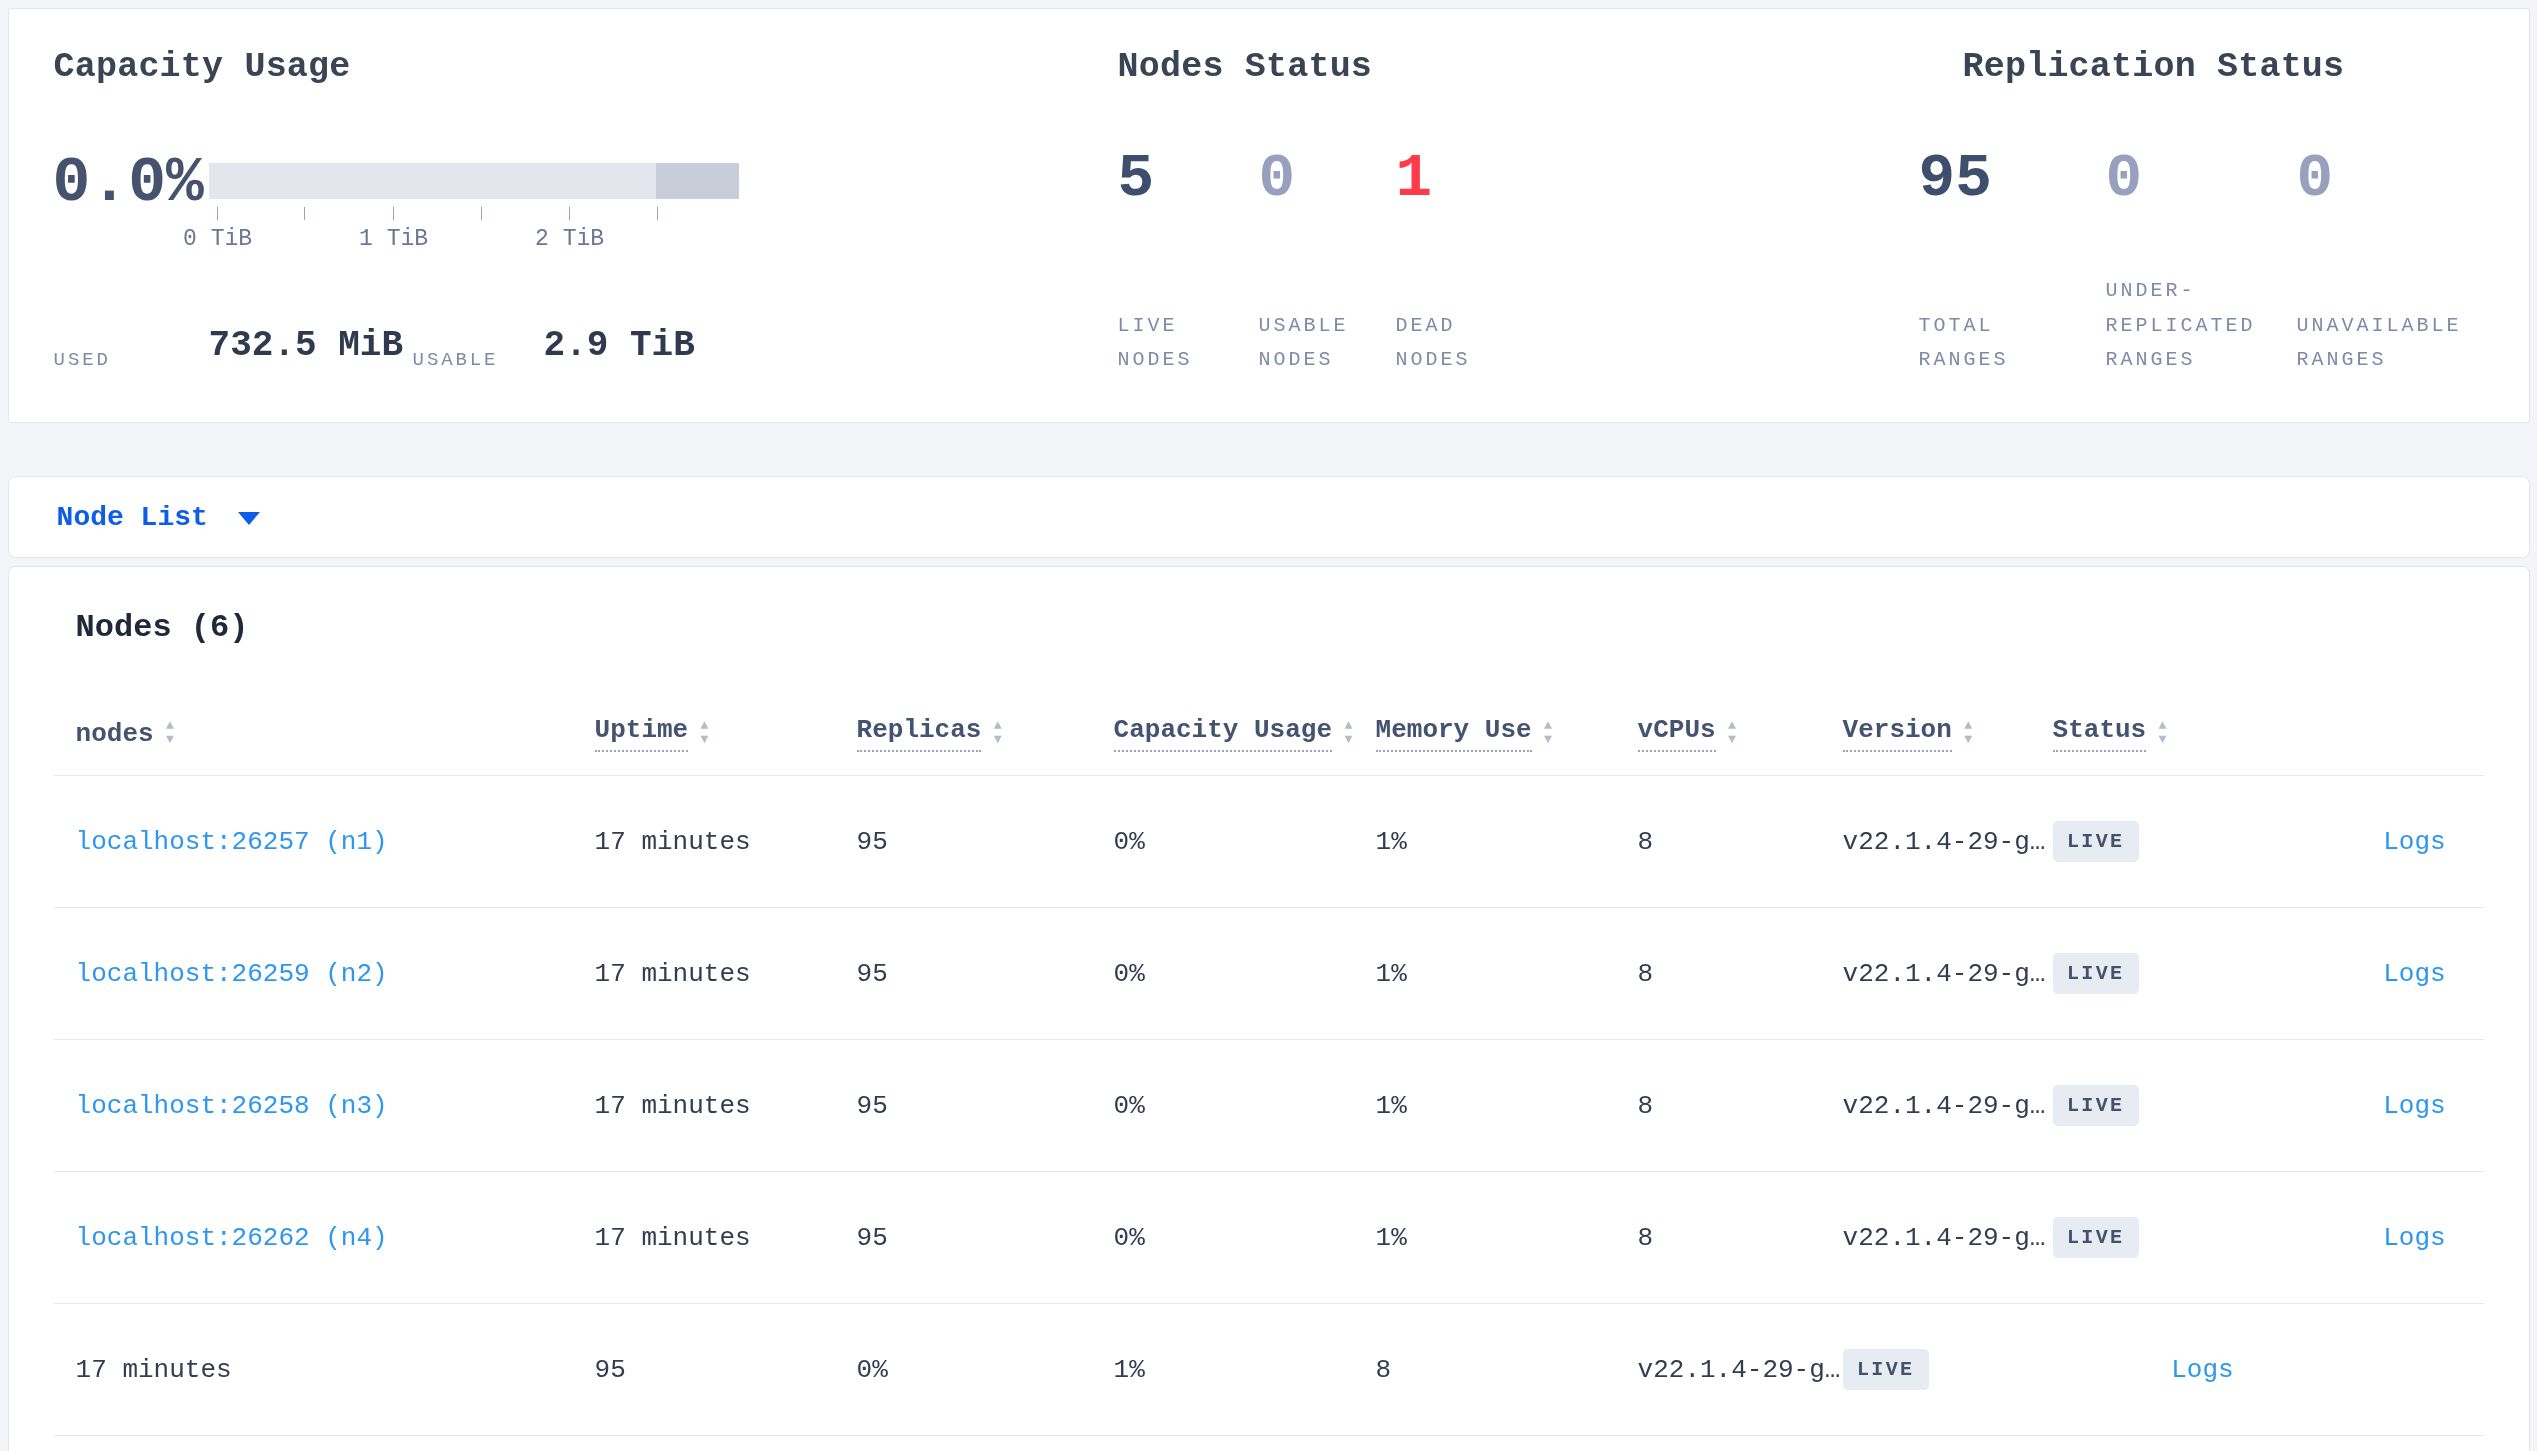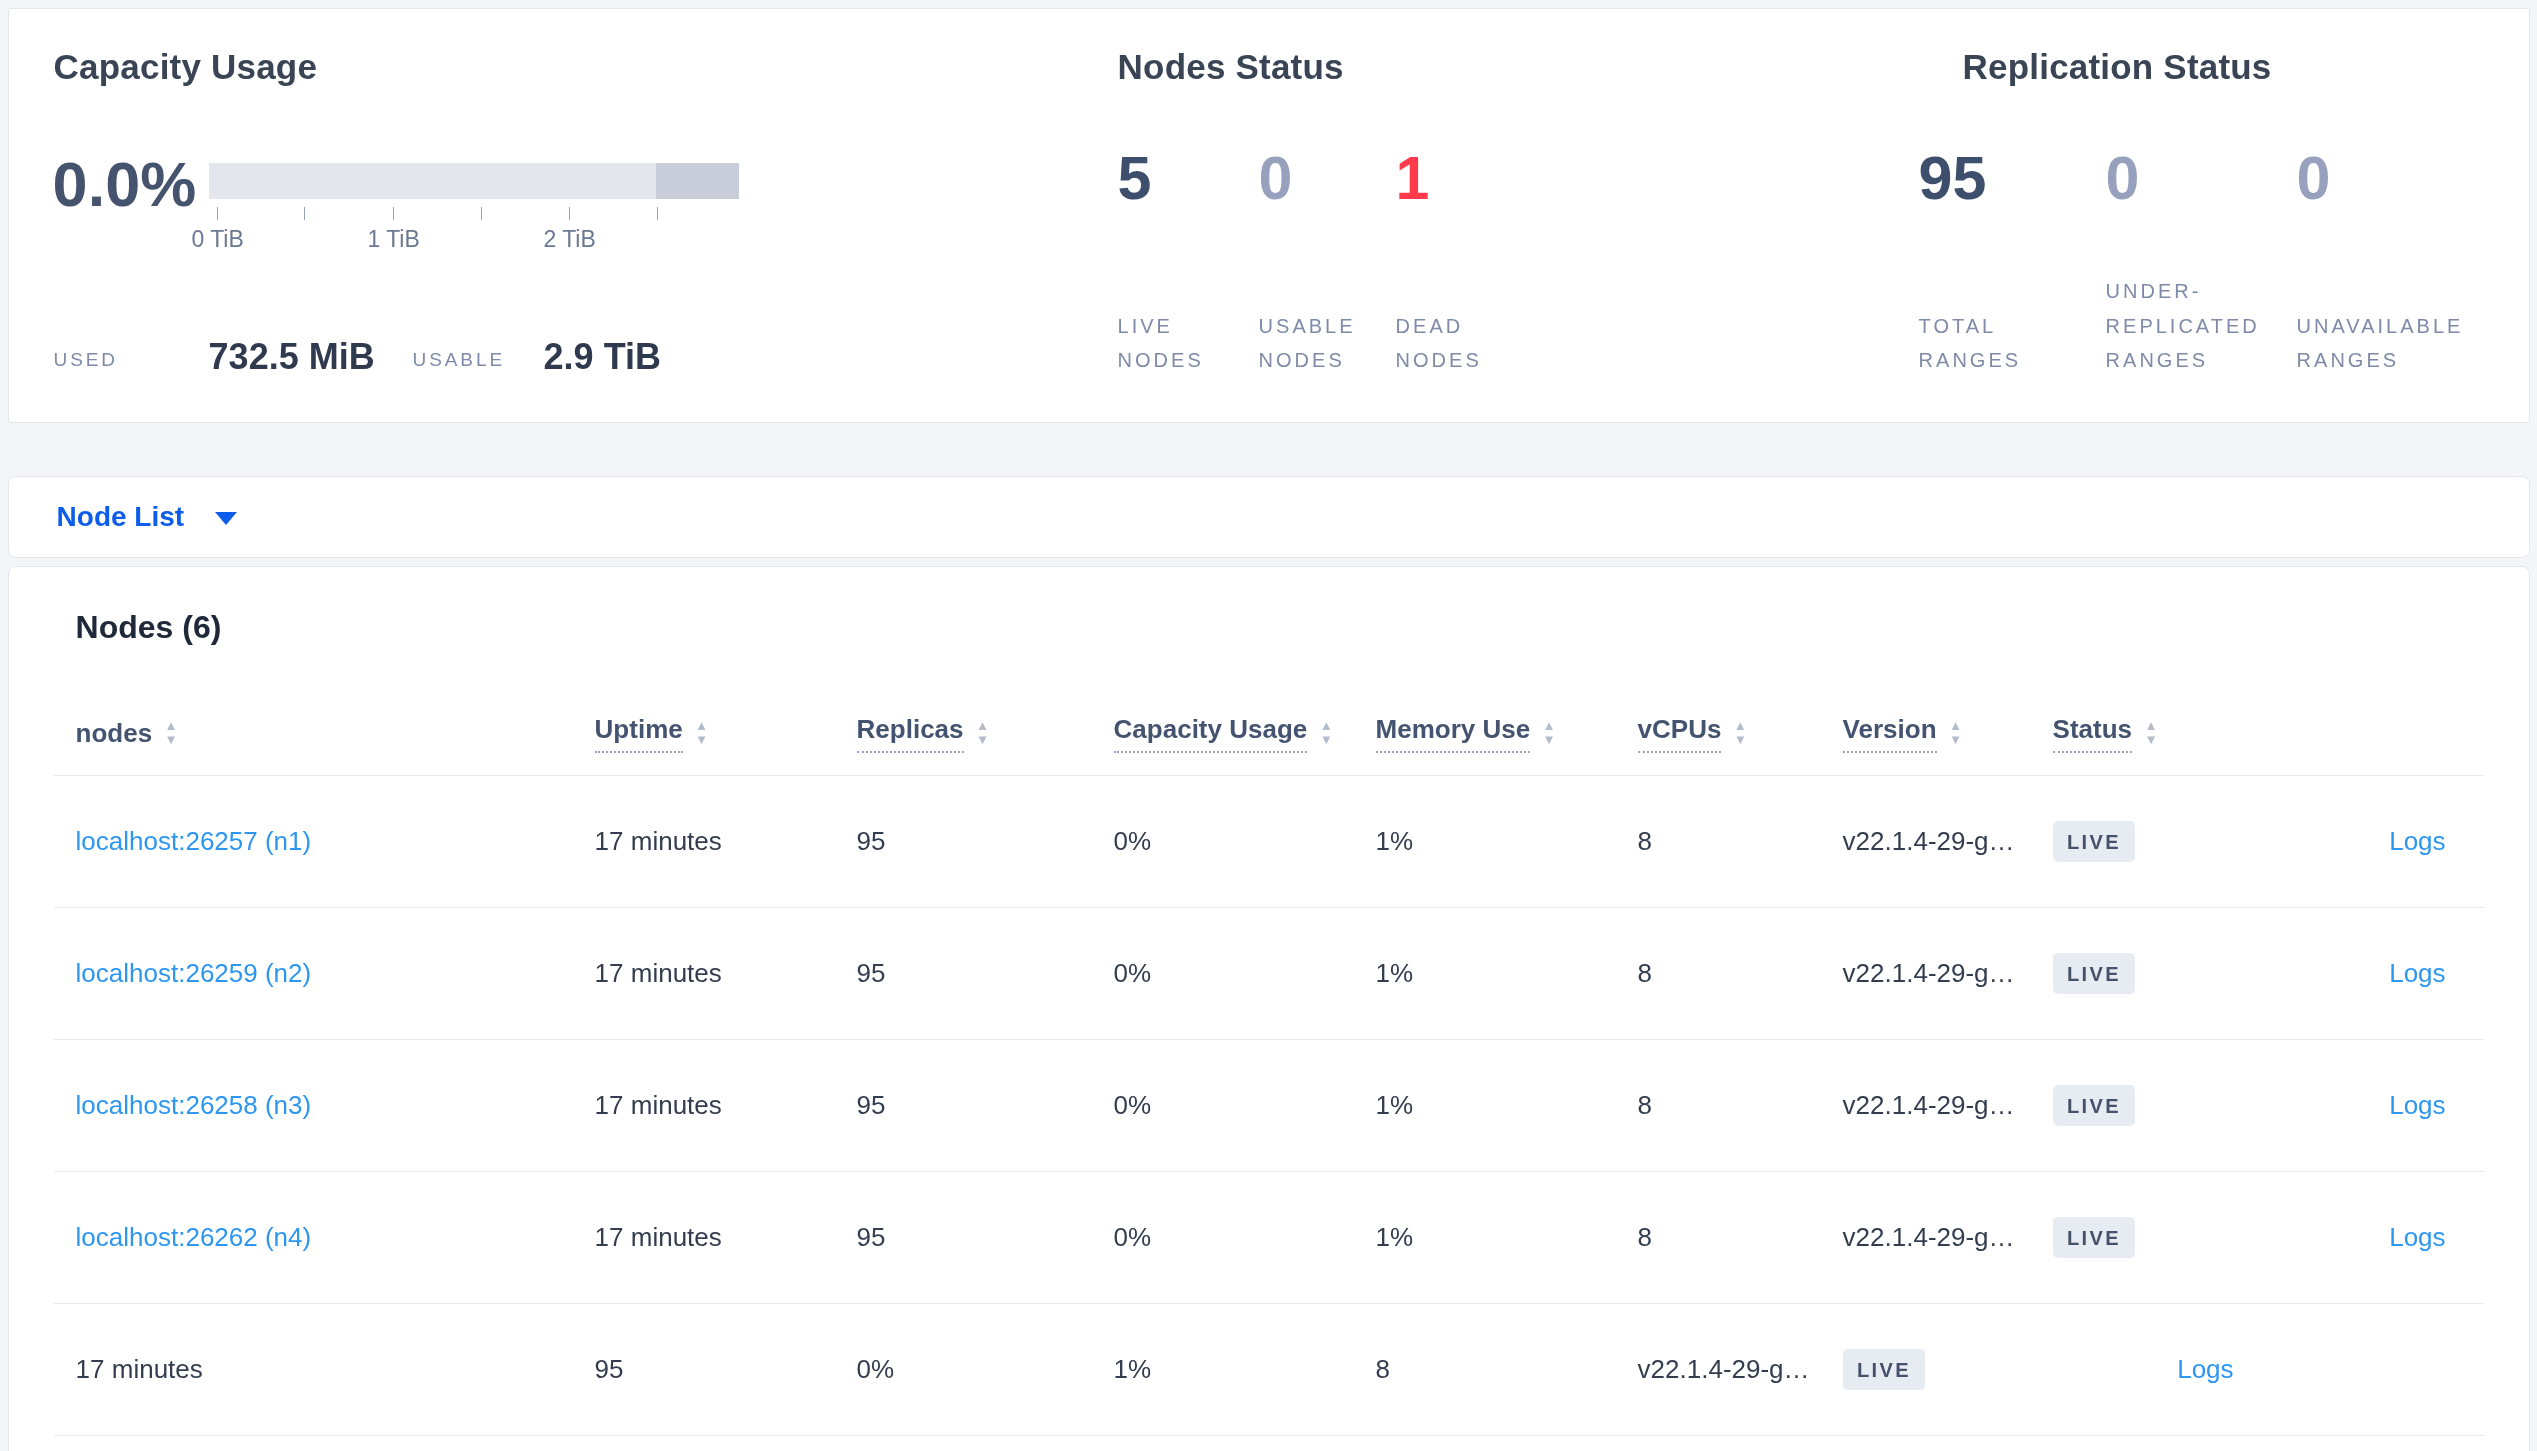--- a/index.html
+++ b/index.html
@@ -5,21 +5,21 @@
   * { margin:0; padding:0; box-sizing:border-box; }
   html,body { width:2538px; height:1452px; overflow:hidden; }
   body {
     position:relative;
     background:#f4f5f9;
     font-family:"Liberation Sans","DejaVu Sans",sans-serif;
     color:#394455;
   }
   .card {
     position:absolute; left:7.6px; width:2522px;
-    background:#ffffff; border:1px solid #e3e6ec;
+    background:#ffffff; border:1px solid #e3e6ec;font-family:Liberation Mono, monospace;
   }
   .top-card { top:7.6px; height:415px; border-radius:2.9px; }
   .nl-card  { top:476px; height:82px; border-radius:7.6px; }
   .main-card{ top:566px; height:1010px; border-radius:7.6px; padding:0 45px; }
 
   
   .sec-title {
     position:absolute; top:38px;
     font-size:35px; font-weight:600; color:#394455; letter-spacing:0.2px;
   }
@@ -42,21 +42,21 @@
   }
   .cap-tick-label {
     position:absolute; top:217px; transform:translateX(-50%);
     font-size:23px; color:#6b7894; white-space:nowrap;
   }
   .cap-word {
     position:absolute; bottom:51px;
     font-size:19px; letter-spacing:2.9px; color:#7e8aa8;
   }
   .cap-val {
-    position:absolute; bottom:44px;
+    position:absolute; bottom:56px;
     font-size:36px; font-weight:600; color:#303a4e;
   }
   .stat-col { position:absolute; top:0; height:415px; }
   .stat-num {
     position:absolute; top:139px;
     font-size:61px; font-weight:600; line-height:1;
   }
   .c-live  { color:#3e4f6d; }
   .c-muted { color:#97a1bd; }
   .c-dead  { color:#ff3b4b; }

